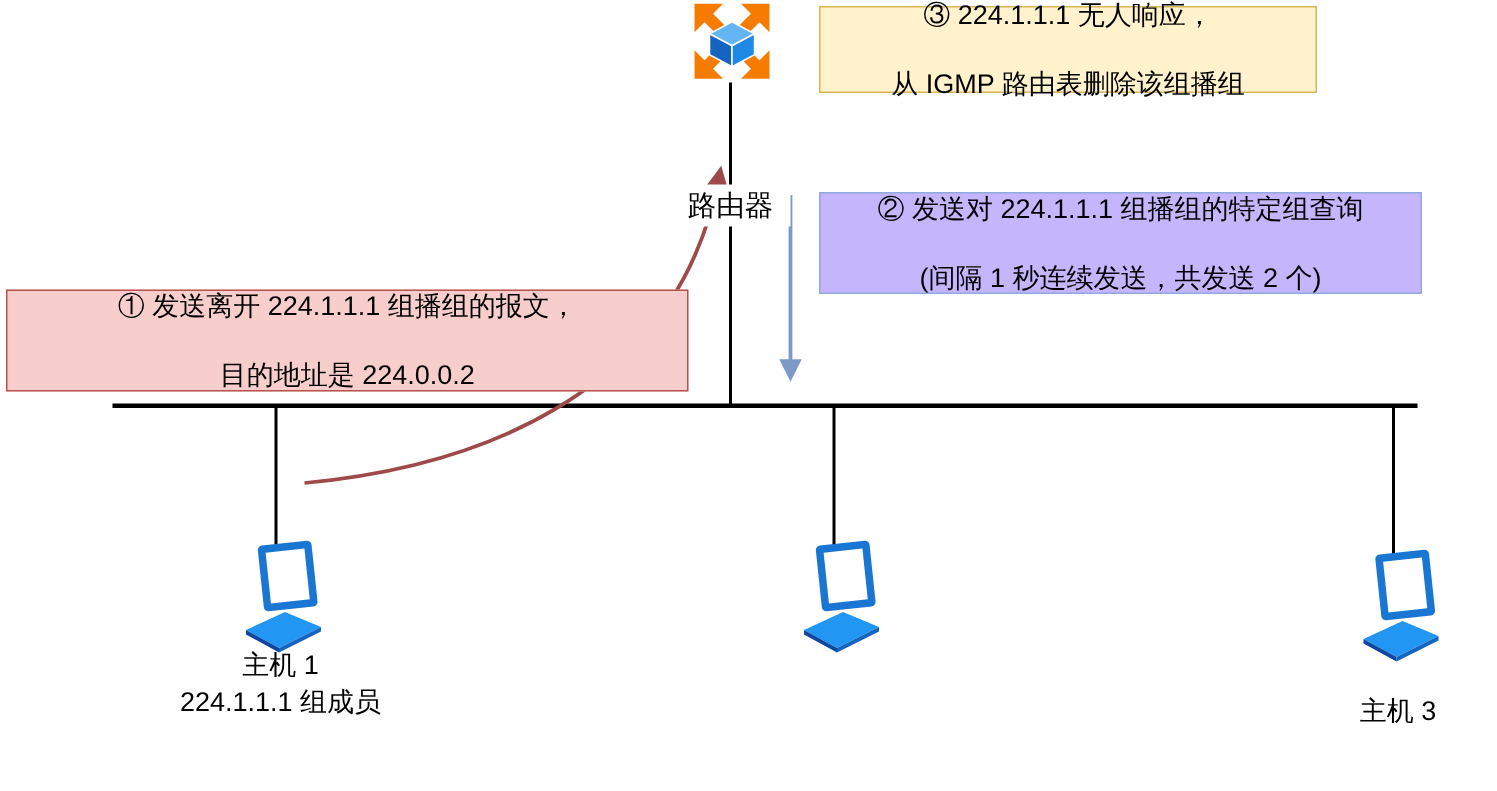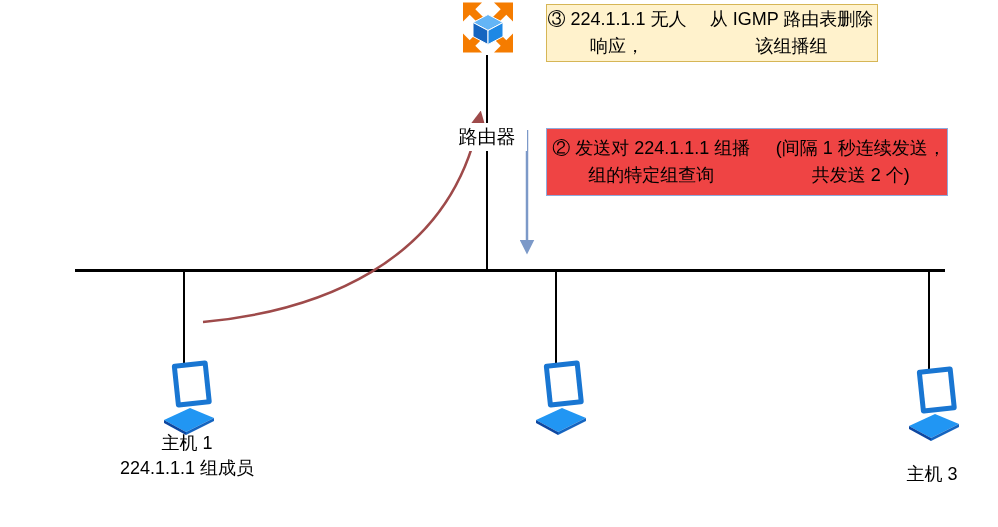--- a/index.html
+++ b/index.html
@@ -11,35 +11,35 @@
     font-family: "Liberation Sans", sans-serif;
     color: #000000;
     overflow: hidden;
   }
   .abs { position: absolute; }
 
   
   .callout {
     position: absolute;
     display: flex;
-    align-items: center;
+    flex-direction: column;
     justify-content: center;
     text-align: center;
     font-size: 18px;
     line-height: 27px;
     box-sizing: border-box;
     gap: 19px;
   }
   .callout.step3 {
     left: 546px; top: 4px; width: 332px; height: 58px;
     background: #FFF2CC; border: 1px solid #D6B656;
   }
   .callout.step2 {
     left: 546px; top: 128px; width: 402px; height: 68px;
-    background: #ef4444; border: 1px solid #8FAADC;
+    background: #c4b5fd; border: 1px solid #8FAADC;
   }
   .callout.step1 {
     left: 4px; top: 193px; width: 455px; height: 68px;
     background: #F8CECC; border: 1px solid #B85450;
   }
 
   
   .bus-line {
     left: 75px; top: 269px; width: 870px; height: 3px; background: #000;
   }
@@ -122,20 +122,24 @@
   <div class="callout step3">
     <div>③ 224.1.1.1 无人响应，</div>
     <div>从 IGMP 路由表删除该组播组</div>
   </div>
 
   <div class="callout step2">
     <div>② 发送对 224.1.1.1 组播组的特定组查询</div>
     <div>(间隔 1 秒连续发送，共发送 2 个)</div>
   </div>
 
+  <div class="callout step1">
+    <div>① 发送离开 224.1.1.1 组播组的报文，</div>
+    <div>目的地址是 224.0.0.2</div>
+  </div>
 
   <div class="icon-box laptop-1">
     <svg width="56" height="76" viewBox="0 0 56 76">
       <g transform="rotate(-6 32 26)">
         <rect x="14" y="2" width="36" height="44" rx="3" fill="#1976D2"></rect>
         <rect x="19" y="7" width="26" height="34" fill="#FFFFFF"></rect>
       </g>
       <polygon points="4,60 30,48 54,58 26,72" fill="#2196F3"></polygon>
       <polygon points="4,60 26,72 26,75 4,63" fill="#0D47A1"></polygon>
       <polygon points="54,58 26,72 26,75 54,61" fill="#1565C0"></polygon>

